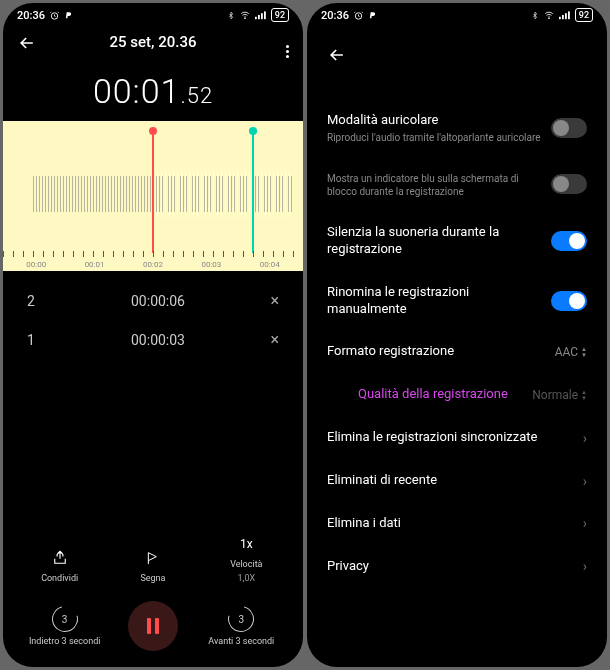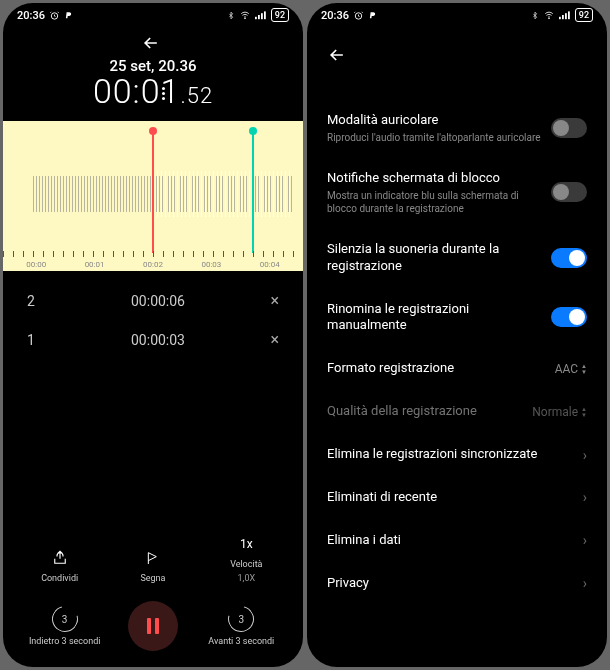--- a/index.html
+++ b/index.html
@@ -38,24 +38,22 @@
   .battbox {
     border: 1px solid #fff;
     border-radius: 3px;
     padding: 0 3px;
     font-size: 9px;
     line-height: 12px;
   }
   
   .header {
     display: flex;
-    align-items: center;
     padding: 8px 14px;
     height: 42px;
-    flex-direction: column;
   }
   .header .back { width: 24px; }
   .header .title { flex: 1; text-align: center; font-size: 15px; font-weight: 500; }
   .header .menu { width: 24px; text-align: right; }
   .dots { display: inline-flex; flex-direction: column; gap: 2px; align-items: center; }
   .dots span { width: 3px; height: 3px; background: #fff; border-radius: 50%; }
   
   .timer { text-align: center; font-size: 34px; font-weight: 300; letter-spacing: 1px; padding: 4px 0 10px; }
   .timer .ms { font-size: 22px; }
   
@@ -175,21 +173,21 @@
   .setrow {
     display: flex;
     align-items: center;
     justify-content: space-between;
     padding: 13px 0;
     gap: 10px;
   }
   .setrow .txt { flex: 1; }
   .setrow .label { font-size: 13px; color: #fff; line-height: 1.3; }
   .setrow .desc { font-size: 10px; color: #888; margin-top: 2px; line-height: 1.3; }
-  .setrow.dim .label { color: #737373; }
+  .setrow.dim .label { color: #d946ef; margin-left: 31px; }
   .toggle {
     width: 36px; height: 20px;
     border-radius: 10px;
     position: relative;
     flex-shrink: 0;
   }
   .toggle .knob {
     position: absolute;
     width: 16px; height: 16px;
     background: #fff;
@@ -381,21 +379,20 @@
       <div class="txt">
         <div class="label">Modalità auricolare</div>
         <div class="desc">Riproduci l'audio tramite l'altoparlante auricolare</div>
       </div>
       <div class="toggle off">
           <div class="knob"></div>
         </div>
     </div>
     <div class="setrow">
       <div class="txt">
-        <div class="label">Notifiche schermata di blocco</div>
         <div class="desc">Mostra un indicatore blu sulla schermata di blocco durante la registrazione</div>
       </div>
       <div class="toggle off">
           <div class="knob"></div>
         </div>
     </div>
     <div class="setrow">
       <div class="txt">
         <div class="label">Silenzia la suoneria durante la registrazione</div>
       </div>

